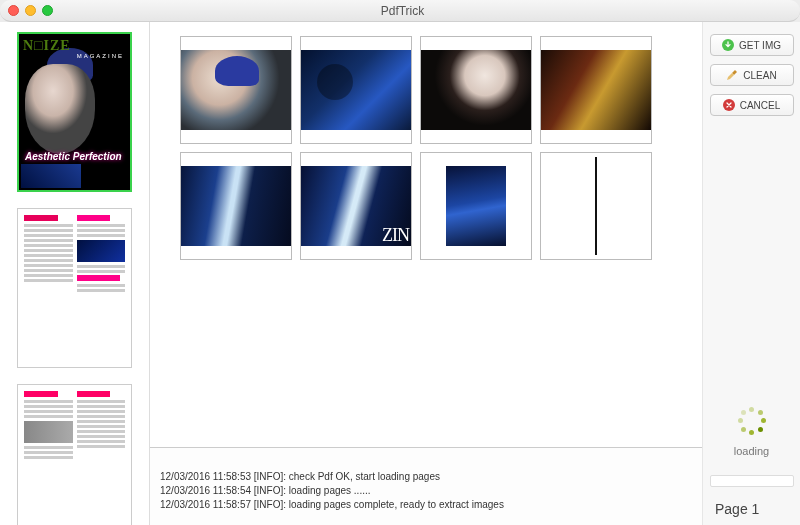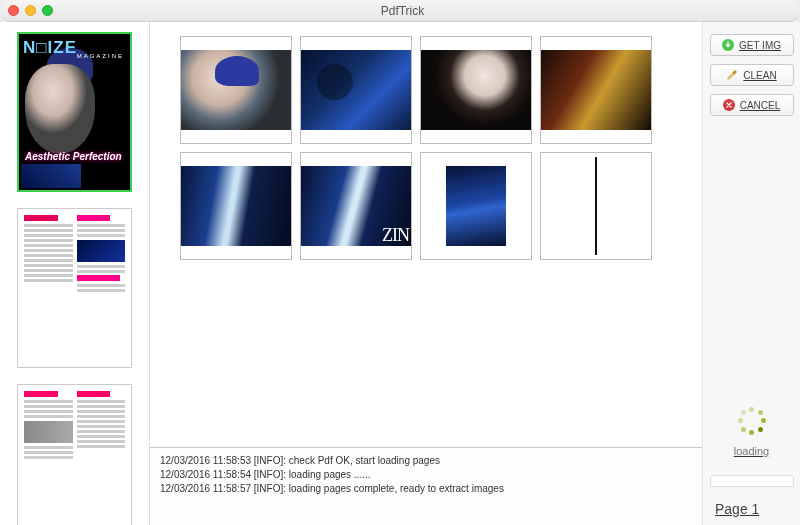--- a/index.html
+++ b/index.html
@@ -11,21 +11,21 @@
   .dot.yellow { background:#ffbd2e; border:1px solid #e0a020; }
   .dot.green { background:#28c940; border:1px solid #20a532; }
   .title { flex:1; text-align:center; font-size:12px; color:#555; margin-left:-40px; }
   .app { display:flex; height:calc(525px - 22px); background:#fff; }
   .sidebar { width:150px; background:#fff; border-right:1px solid #ddd; overflow-y:auto; padding:10px 8px; }
   .thumb { width:115px; height:160px; border:1px solid #ccc; margin:0 auto 16px auto; background:#fff; position:relative; overflow:hidden; }
   .thumb.selected { border:2px solid #3ad24c; }
   .thumb .cover { width:100%; height:100%; background:#000; position:relative; }
   .cover .face { position:absolute; left:6px; top:30px; width:70px; height:90px; background: radial-gradient(40px 50px at 40% 30%, #e7d7cf 0%, #c9b4a9 50%, #444 85%); border-radius:40% 40% 50% 50%; }
   .cover .hair { position:absolute; left:28px; top:14px; width:46px; height:34px; background:#24307a; border-radius:50% 50% 20% 30%; }
-  .cover .logo { position:absolute; top:4px; left:4px; right:4px; font-family: Liberation Sans, sans-serif; font-weight:900; letter-spacing:1px; color:#7dd3fc; font-size:17px; }
+  .cover .logo { position:absolute; top:4px; left:4px; right:4px; font-family: Liberation Serif, serif; font-weight:900; letter-spacing:1px; color:#4d7c0f; font-size:14px; }
   .cover .sublogo { position:absolute; top:19px; right:6px; font-size:6px; letter-spacing:2px; color:#fff; }
   .cover .headline { position:absolute; bottom:28px; left:6px; color:#fff; font-weight:800; font-size:10px; font-style:italic; text-shadow:0 0 4px #ff00aa; }
   .cover .photo2 { position:absolute; bottom:2px; left:2px; width:60px; height:24px; background:linear-gradient(45deg,#001040,#1a3a90); }
   .layout { font-size:4px; line-height:5px; padding:6px; color:#888; display:flex; gap:4px; }
   .layout .col { flex:1; }
   .layout .bar { height:3px; background:#ccc; margin-bottom:2px; }
   .layout .blk { height:22px; background:linear-gradient(135deg,#001040,#1030a0); margin:3px 0; }
   .layout .head { height:6px; background:#e7005a; margin-bottom:3px; width:70%; }
   .main { flex:1; display:flex; flex-direction:column; }
   .grid-area { flex:1; padding:14px 30px 6px 30px; overflow:auto; }
@@ -36,22 +36,22 @@
   .img.a::after{content:"";position:absolute;top:6px;left:34px;width:44px;height:30px;background:#2a3aa0;border-radius:50% 50% 20% 30%;}
   .img.b { background:linear-gradient(135deg,#04122f 0%, #12306a 40%, #2758c2 65%, #0a1a3a 100%); }
   .img.b::after{content:"";position:absolute;left:16px;top:14px;width:36px;height:36px;border-radius:50%;background:rgba(0,0,0,.35);}
   .img.c { background:radial-gradient(50px 50px at 58% 32%, #f0e6df 0%, #d8c7bd 40%, #2a1f1c 70%, #0c0a09 100%); }
   .img.d { background:linear-gradient(120deg,#1a0c06 0%, #6b2a12 35%, #c89a30 55%, #120804 100%); }
   .img.e { background:linear-gradient(100deg,#07153a 0%, #1b3f8d 30%, #c9e2f5 45%, #c9e2f5 48%, #0d1f4a 60%, #050b1f 100%); }
   .img.f { background:linear-gradient(105deg,#061033 0%, #1a3d8a 35%, #d5eaf7 47%, #d5eaf7 50%, #0e2256 62%, #040a1d 100%); position:relative;}
   .img.f::after{content:"ZIN";position:absolute;right:2px;bottom:0;font-size:18px;font-family:Impact;color:#fff;letter-spacing:-1px;}
   .img.g { width:55%; background:linear-gradient(170deg,#071238 0%, #1c46a3 45%, #3064cf 55%, #06102e 100%); }
   .img.h { width:2px; height:92%; background:#111; }
-  .log { border-top:1px solid #ccc; height:78px; padding:6px 10px; font-size:10px; line-height:14px; color:#333; background:#fdfdfd; overflow:auto; }
-  .rightbar { width:98px; border-left:1px solid #e6e6e6; background:#f7f7f7; display:flex; flex-direction:column; align-items:center; padding:12px 6px 8px 6px; gap:8px;text-decoration:underline; }
+  .log { border-top:1px solid #ccc; height:78px; padding:22px 10px; font-size:10px; line-height:14px; color:#333; background:#fdfdfd; overflow:auto; }
+  .rightbar { width:98px; border-left:1px solid #e6e6e6; background:#f7f7f7; display:flex; flex-direction:column; align-items:center; padding:12px 6px 8px 6px; gap:8px; }
   .btn { width:84px; height:22px; background:linear-gradient(#fff,#f2f2f2); border:1px solid #c8c8c8; border-radius:4px; display:flex; align-items:center; justify-content:center; gap:5px; font-size:10px; color:#444; cursor:pointer; }
   .btn .ico { width:12px; height:12px; display:flex; align-items:center; justify-content:center; }
   .circ { width:12px;height:12px;border-radius:50%; display:flex;align-items:center;justify-content:center; }
   .circ.green{background:#4cc24c;} .circ.red{background:#d23b3b;}
   .circ svg{width:8px;height:8px;}
   .spacer { flex:1; }
   .spinner { width:28px; height:28px; position:relative; margin-bottom:2px; }
   .spinner span { position:absolute; width:5px; height:5px; background:#8aa500; border-radius:50%; opacity:.35; }
   .spinner span:nth-child(1){top:0;left:11px;} .spinner span:nth-child(2){top:3px;left:20px;opacity:.55;} .spinner span:nth-child(3){top:11px;left:23px;opacity:.8;} .spinner span:nth-child(4){top:20px;left:20px;opacity:1;background:#6b8f00;} .spinner span:nth-child(5){top:23px;left:11px;opacity:.8;} .spinner span:nth-child(6){top:20px;left:3px;opacity:.55;} .spinner span:nth-child(7){top:11px;left:0;opacity:.35;} .spinner span:nth-child(8){top:3px;left:3px;opacity:.25;}
   .loading-label { font-size:11px; color:#777; margin-bottom:10px; }

